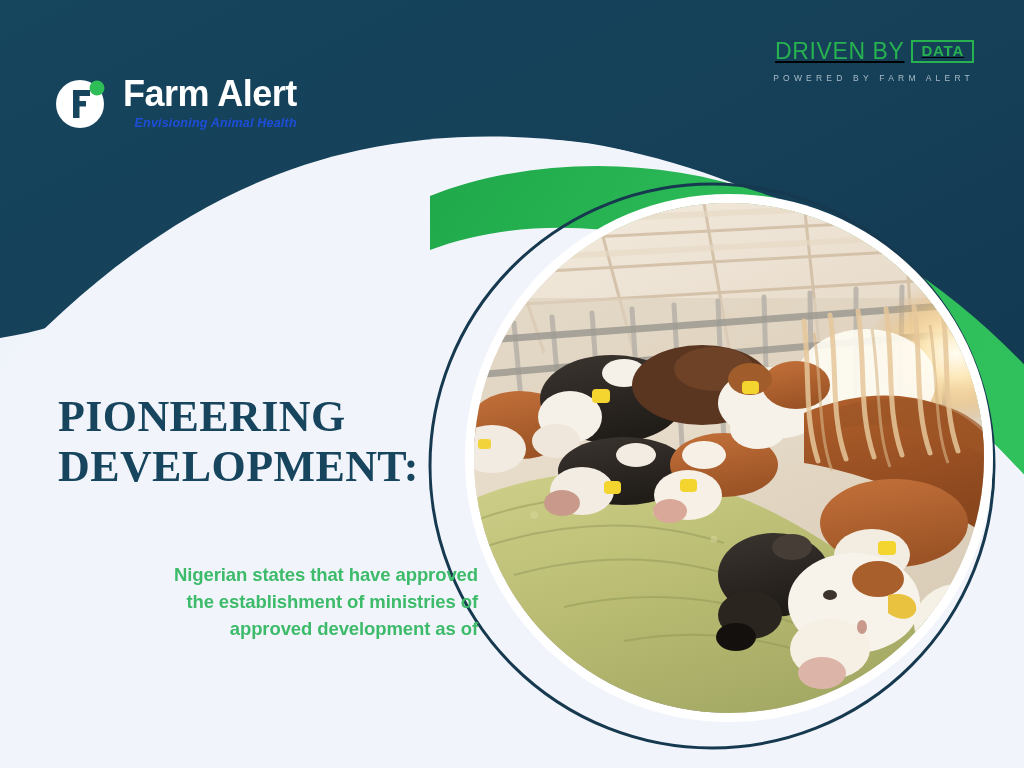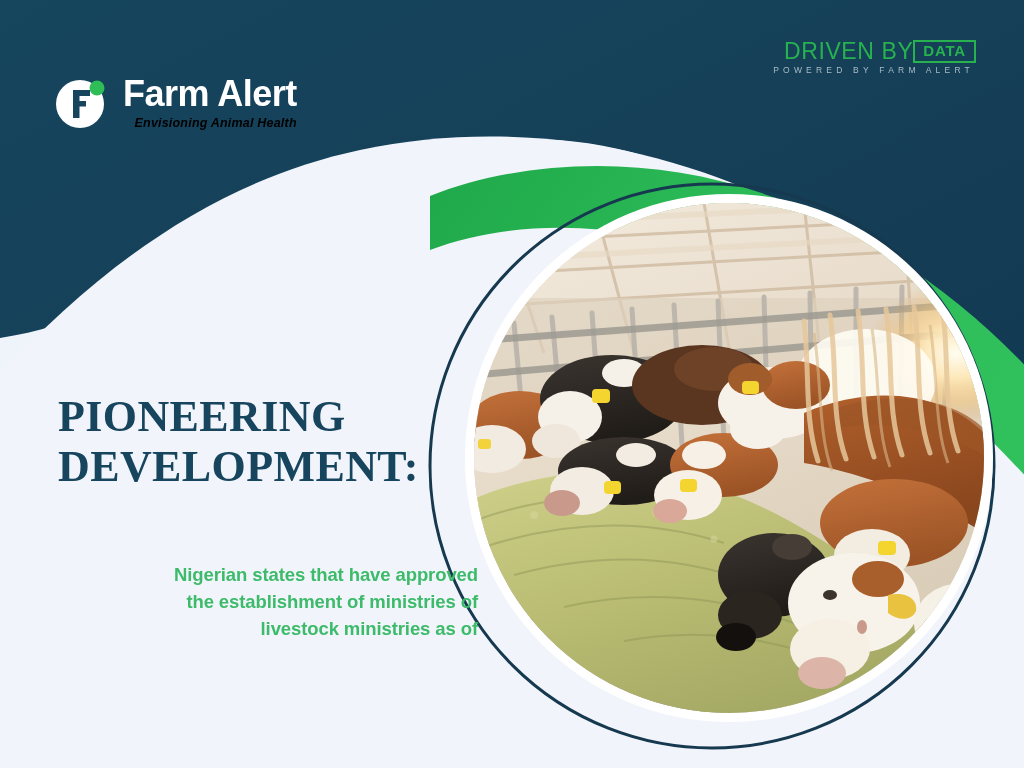--- a/index.html
+++ b/index.html
@@ -92,60 +92,62 @@
     line-height:1;
   }
   .logo-title{
     color:#ffffff;
     font-size:36px;
     font-weight:bold;
     letter-spacing:-0.5px;
     white-space:nowrap;
   }
   .logo-tagline{
-    color:#000000;
+    color:#1d4ed8;
     font-size:12.5px;
     font-style:italic;
     font-weight:bold;
     letter-spacing:0.2px;
     margin-top:5px;
     align-self:flex-end;
     white-space:nowrap;
   }
 
   
   .driven-badge{
     position:absolute;
     right:48px; top:38px;
     z-index:10;
     text-align:center;
   }
   .driven-row{
     display:flex;
     align-items:center;
-    justify-content:flex-end;
-    gap:0;
+    justify-content:center;
+    gap:7px;
+    text-decoration:underline;
   }
   .driven-word{
     color:#27b24f;
     font-size:23px;
     font-weight:normal;
     letter-spacing:0.6px;
     white-space:nowrap;
   }
   .data-box{
     border:2px solid #27b24f;
     padding:1px 8px 2px 8px;
     color:#27b24f;
     font-size:15px;
     font-weight:bold;
     letter-spacing:0.8px;
     line-height:1.05;
   }
   .powered-line{
+    margin-top:8px;
     color:#a9bcc8;
     font-size:8.5px;
     letter-spacing:4.2px;
     white-space:nowrap;
     text-align:right;
     padding-right:2px;
   }
 
   
   .headline{
@@ -481,16 +483,16 @@
   </div>
 
   <div class="headline">
     <div class="headline-line">PIONEERING</div>
     <div class="headline-line">DEVELOPMENT:</div>
   </div>
 
   <div class="subhead">
     <div class="subhead-line">Nigerian states that have approved</div>
     <div class="subhead-line">the establishment of ministries of</div>
-    <div class="subhead-line">livestock ministries as of</div>
+    <div class="subhead-line">approved development as of</div>
   </div>
 
 </div>
 
 </body></html>

